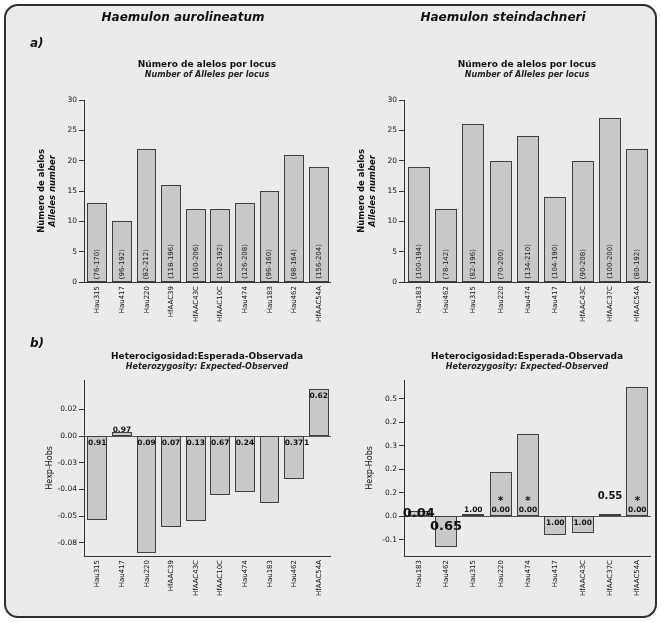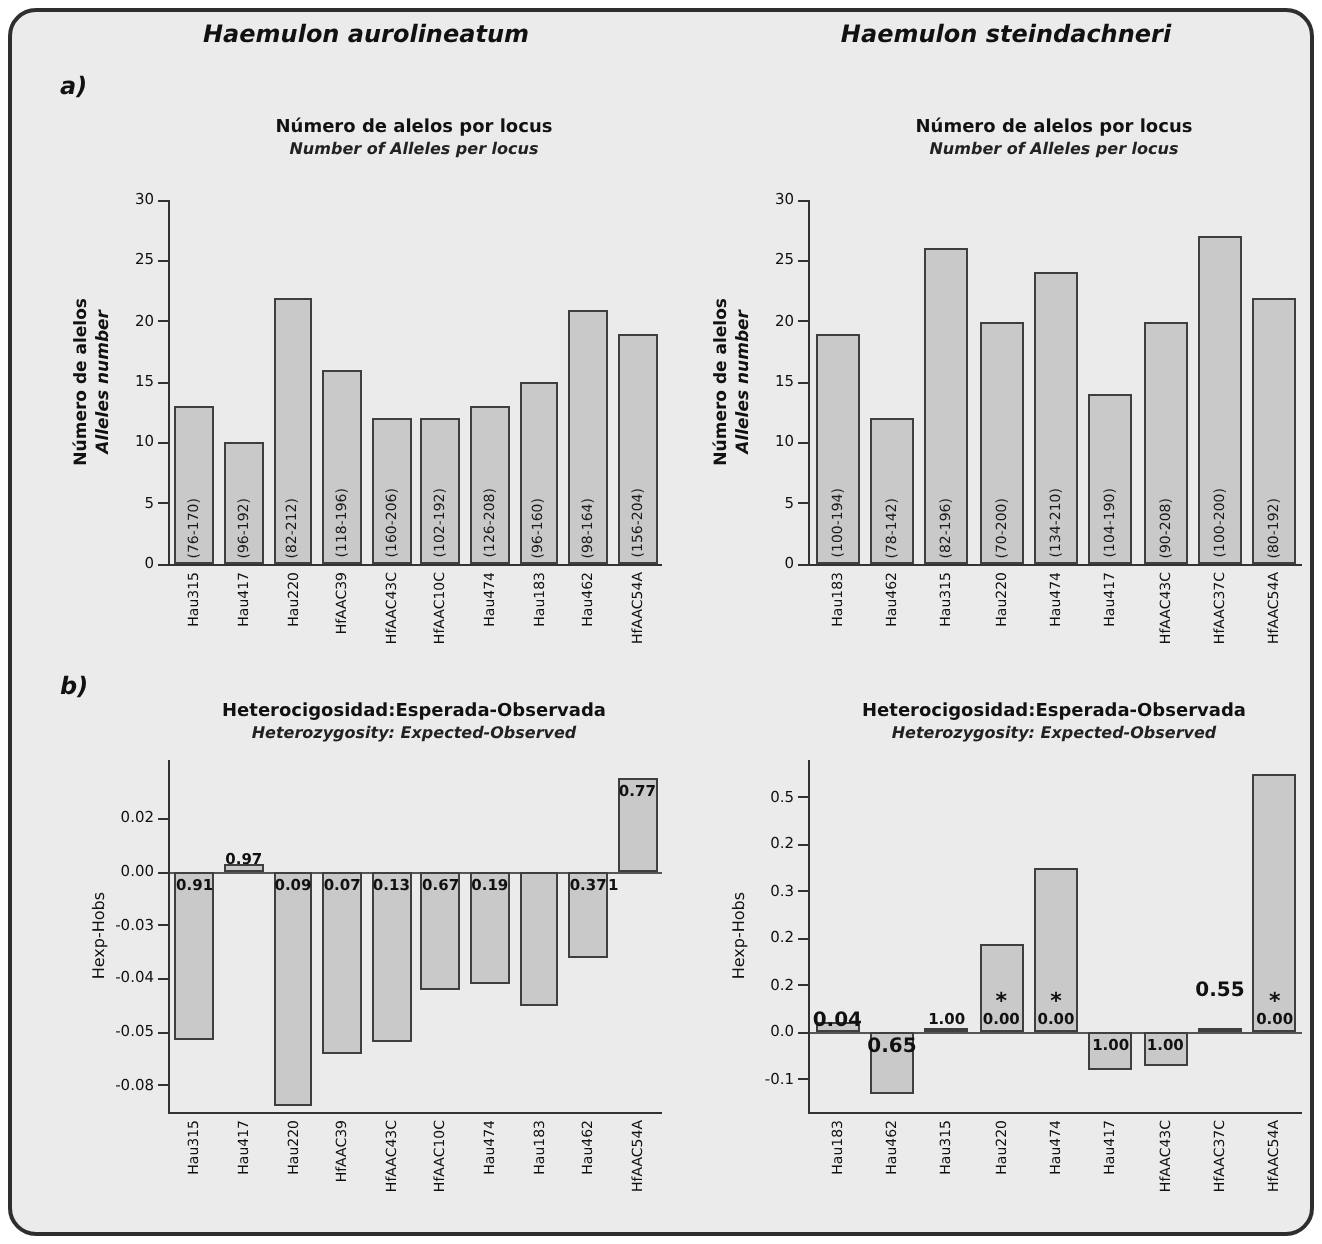--- a/index.html
+++ b/index.html
@@ -209,30 +209,30 @@
       <div class="bar" style="position: absolute; left: 76.26px; top: 56px; width: 19.68px; height: 90.6667px; background: rgb(201, 201, 201); border: 1px solid rgb(63, 63, 63);"></div>
       <div style="position: absolute; left: 70.1px; top: 58px; width: 32px; text-align: center; font-size: 7.5px; font-weight: bold;">0.07</div>
       <div class="vtext" style="position: absolute; left: 86.1px; top: 180px; font-size: 7px; transform: translateX(-50%) rotate(180deg);">HfAAC39</div>
       <div class="bar" style="position: absolute; left: 100.86px; top: 56px; width: 19.68px; height: 85.3333px; background: rgb(201, 201, 201); border: 1px solid rgb(63, 63, 63);"></div>
       <div style="position: absolute; left: 94.7px; top: 58px; width: 32px; text-align: center; font-size: 7.5px; font-weight: bold;">0.13</div>
       <div class="vtext" style="position: absolute; left: 110.7px; top: 180px; font-size: 7px; transform: translateX(-50%) rotate(180deg);">HfAAC43C</div>
       <div class="bar" style="position: absolute; left: 125.46px; top: 56px; width: 19.68px; height: 58.6667px; background: rgb(201, 201, 201); border: 1px solid rgb(63, 63, 63);"></div>
       <div style="position: absolute; left: 119.3px; top: 58px; width: 32px; text-align: center; font-size: 7.5px; font-weight: bold;">0.67</div>
       <div class="vtext" style="position: absolute; left: 135.3px; top: 180px; font-size: 7px; transform: translateX(-50%) rotate(180deg);">HfAAC10C</div>
       <div class="bar" style="position: absolute; left: 150.06px; top: 56px; width: 19.68px; height: 56px; background: rgb(201, 201, 201); border: 1px solid rgb(63, 63, 63);"></div>
-      <div style="position: absolute; left: 143.9px; top: 58px; width: 32px; text-align: center; font-size: 7.5px; font-weight: bold;">0.19</div>
+      <div style="position: absolute; left: 143.9px; top: 58px; width: 32px; text-align: center; font-size: 7.5px; font-weight: bold;">0.24</div>
       <div class="vtext" style="position: absolute; left: 159.9px; top: 180px; font-size: 7px; transform: translateX(-50%) rotate(180deg);">Hau474</div>
       <div class="bar" style="position: absolute; left: 174.66px; top: 56px; width: 19.68px; height: 66.6667px; background: rgb(201, 201, 201); border: 1px solid rgb(63, 63, 63);"></div>
       <div style="position: absolute; left: 155px; top: 58px; width: 32px; text-align: center; font-size: 7.5px; font-weight: bold; padding-left: 44px;">0.21</div>
       <div class="vtext" style="position: absolute; left: 184.5px; top: 180px; font-size: 7px; transform: translateX(-50%) rotate(180deg);">Hau183</div>
       <div class="bar" style="position: absolute; left: 199.26px; top: 56px; width: 19.68px; height: 42.6667px; background: rgb(201, 201, 201); border: 1px solid rgb(63, 63, 63);"></div>
       <div style="position: absolute; left: 193.1px; top: 58px; width: 32px; text-align: center; font-size: 7.5px; font-weight: bold;">0.37</div>
       <div class="vtext" style="position: absolute; left: 209.1px; top: 180px; font-size: 7px; transform: translateX(-50%) rotate(180deg);">Hau462</div>
       <div class="bar" style="position: absolute; left: 223.86px; top: 9.33333px; width: 19.68px; height: 46.6667px; background: rgb(201, 201, 201); border: 1px solid rgb(63, 63, 63);"></div>
-      <div style="position: absolute; left: 217.7px; top: 11.3333px; width: 32px; text-align: center; font-size: 7.5px; font-weight: bold;">0.77</div>
+      <div style="position: absolute; left: 217.7px; top: 11.3333px; width: 32px; text-align: center; font-size: 7.5px; font-weight: bold;">0.62</div>
       <div class="vtext" style="position: absolute; left: 233.7px; top: 180px; font-size: 7px; transform: translateX(-50%) rotate(180deg);">HfAAC54A</div>
     </div>
 </div>
 
 <div class="chart" style="left:348px;top:350px;height:266px;">
   <div class="chart-title">
     <div class="title-main">Heterocigosidad:Esperada-Observada</div>
     <div class="title-sub">Heterozygosity: Expected-Observed</div>
   </div>
   <div class="ylab" style="left:14px;top:30px;height:176px;width:14px;">
@@ -248,24 +248,24 @@
       <div style="position: absolute; left: -6px; top: 88.6733px; width: 6px; height: 1px; background: rgb(51, 51, 51);"></div>
       <div class="ytick-label" style="position: absolute; left: -44px; top: 84.1733px; width: 36px;">0.2</div>
       <div style="position: absolute; left: -6px; top: 112.14px; width: 6px; height: 1px; background: rgb(51, 51, 51);"></div>
       <div class="ytick-label" style="position: absolute; left: -44px; top: 107.64px; width: 36px;">0.2</div>
       <div style="position: absolute; left: -6px; top: 135.607px; width: 6px; height: 1px; background: rgb(51, 51, 51);"></div>
       <div class="ytick-label" style="position: absolute; left: -44px; top: 131.107px; width: 36px;">0.0</div>
       <div style="position: absolute; left: -6px; top: 159.073px; width: 6px; height: 1px; background: rgb(51, 51, 51);"></div>
       <div class="ytick-label" style="position: absolute; left: -44px; top: 154.573px; width: 36px;">-0.1</div>
       <div style="position: absolute; left: 0px; width: 100%; top: 135.607px; height: 1px; background: rgb(85, 85, 85);"></div>
       <div class="bar" style="position: absolute; left: 2.73333px; top: 131.413px; width: 21.8667px; height: 4.69333px; background: rgb(201, 201, 201); border: 1px solid rgb(63, 63, 63);"></div>
-      <div style="position: absolute; left: -2.33333px; top: 125.107px; width: 32px; text-align: center; font-size: 10px; font-weight: bold;">0.04</div>
+      <div style="position: absolute; left: -2.33333px; top: 125.107px; width: 32px; text-align: right; font-size: 13px; font-weight: bold;">0.04</div>
       <div class="vtext" style="position: absolute; left: 13.6667px; top: 180px; font-size: 7px; transform: translateX(-50%) rotate(180deg);">Hau183</div>
       <div class="bar" style="position: absolute; left: 30.0667px; top: 136.107px; width: 21.8667px; height: 30.5067px; background: rgb(201, 201, 201); border: 1px solid rgb(63, 63, 63);"></div>
-      <div style="position: absolute; left: 25px; top: 138.107px; width: 32px; text-align: center; font-size: 10px; font-weight: bold;">0.65</div>
+      <div style="position: absolute; left: 25px; top: 138.107px; width: 32px; text-align: center; font-size: 13px; font-weight: bold;">0.65</div>
       <div class="vtext" style="position: absolute; left: 41px; top: 180px; font-size: 7px; transform: translateX(-50%) rotate(180deg);">Hau462</div>
       <div class="bar" style="position: absolute; left: 57.4px; top: 133.76px; width: 21.8667px; height: 2.34667px; background: rgb(201, 201, 201); border: 1px solid rgb(63, 63, 63);"></div>
       <div style="position: absolute; left: 52.3333px; top: 125.107px; width: 32px; text-align: center; font-size: 7.5px; font-weight: bold;">1.00</div>
       <div class="vtext" style="position: absolute; left: 68.3333px; top: 180px; font-size: 7px; transform: translateX(-50%) rotate(180deg);">Hau315</div>
       <div class="bar" style="position: absolute; left: 84.7333px; top: 91.52px; width: 21.8667px; height: 44.5867px; background: rgb(201, 201, 201); border: 1px solid rgb(63, 63, 63);"></div>
       <div style="position: absolute; left: 79.6667px; top: 125.107px; width: 32px; text-align: center; font-size: 7.5px; font-weight: bold;">0.00</div>
       <div style="position: absolute; left: 79.6667px; top: 114.107px; width: 32px; text-align: center; font-size: 11px; font-weight: bold;">*</div>
       <div class="vtext" style="position: absolute; left: 95.6667px; top: 180px; font-size: 7px; transform: translateX(-50%) rotate(180deg);">Hau220</div>
       <div class="bar" style="position: absolute; left: 112.067px; top: 53.9733px; width: 21.8667px; height: 82.1333px; background: rgb(201, 201, 201); border: 1px solid rgb(63, 63, 63);"></div>
       <div style="position: absolute; left: 107px; top: 125.107px; width: 32px; text-align: center; font-size: 7.5px; font-weight: bold;">0.00</div>

